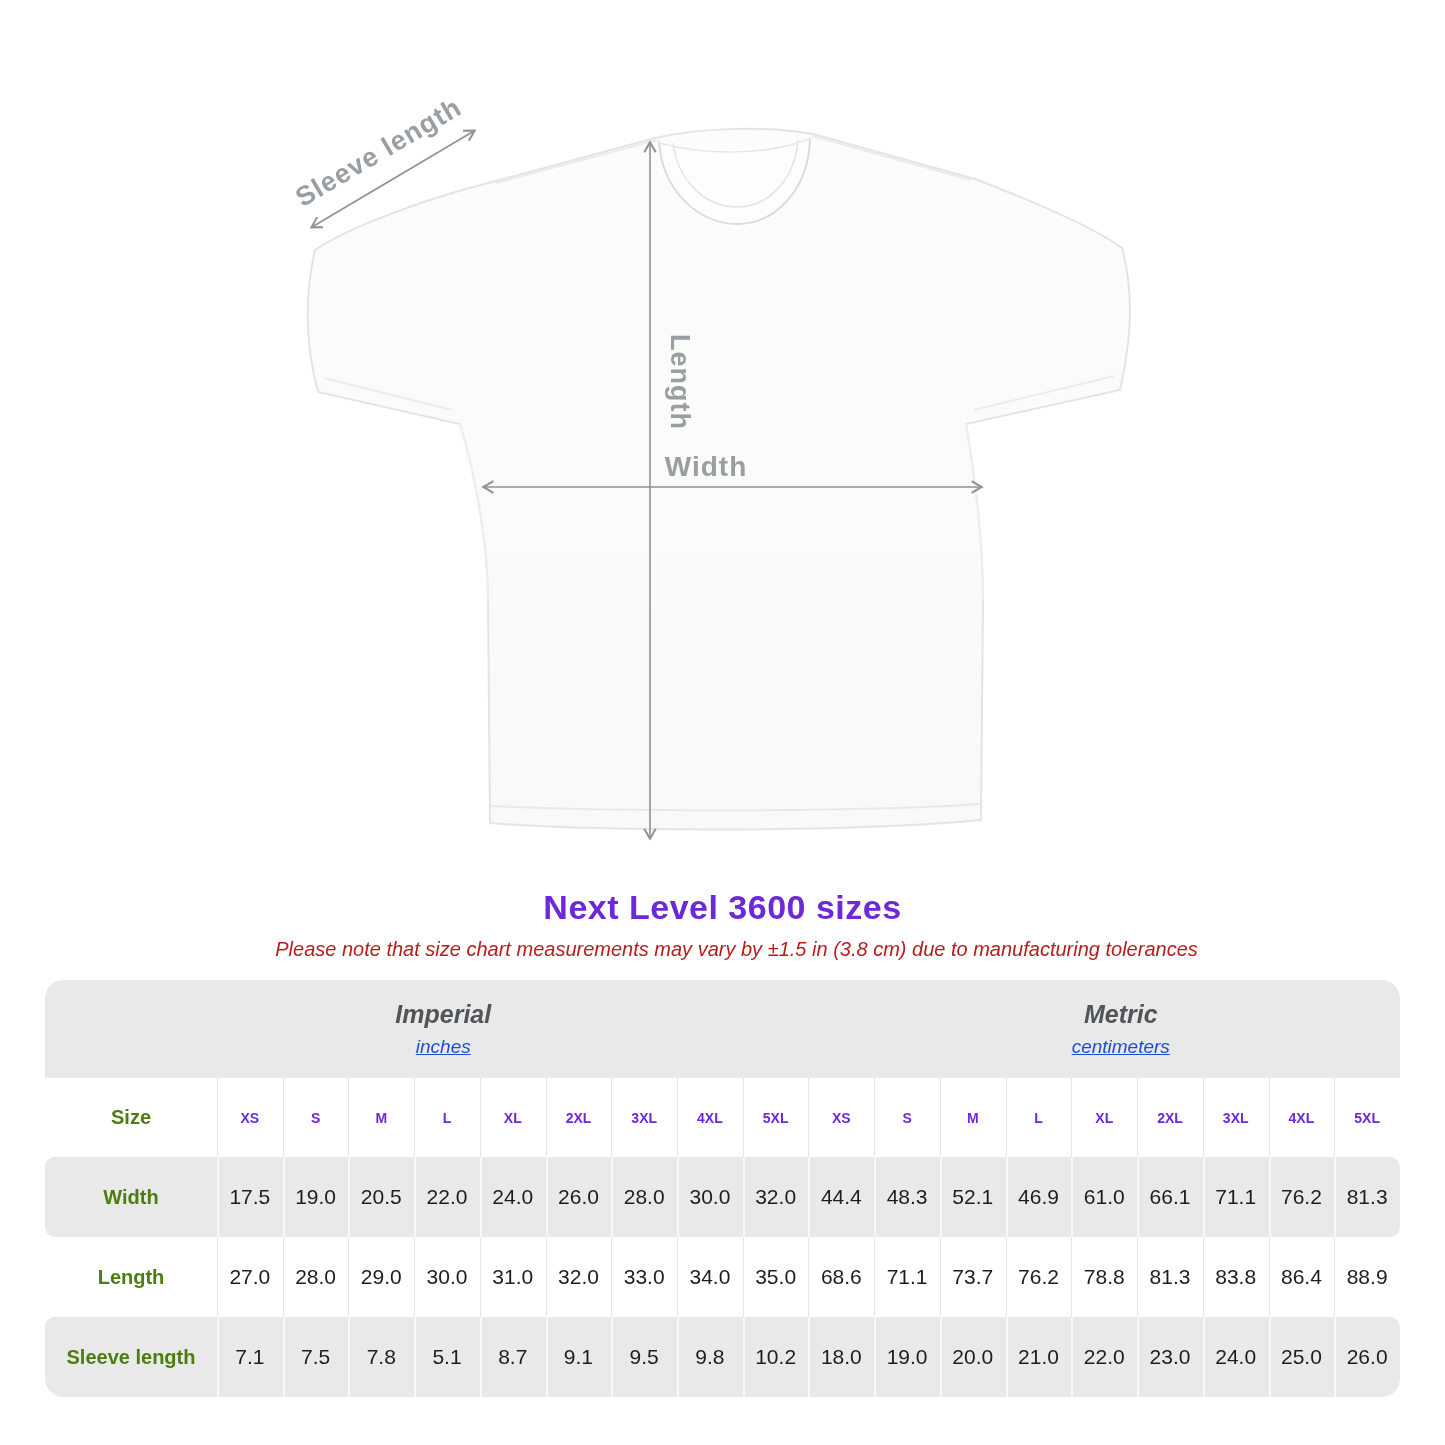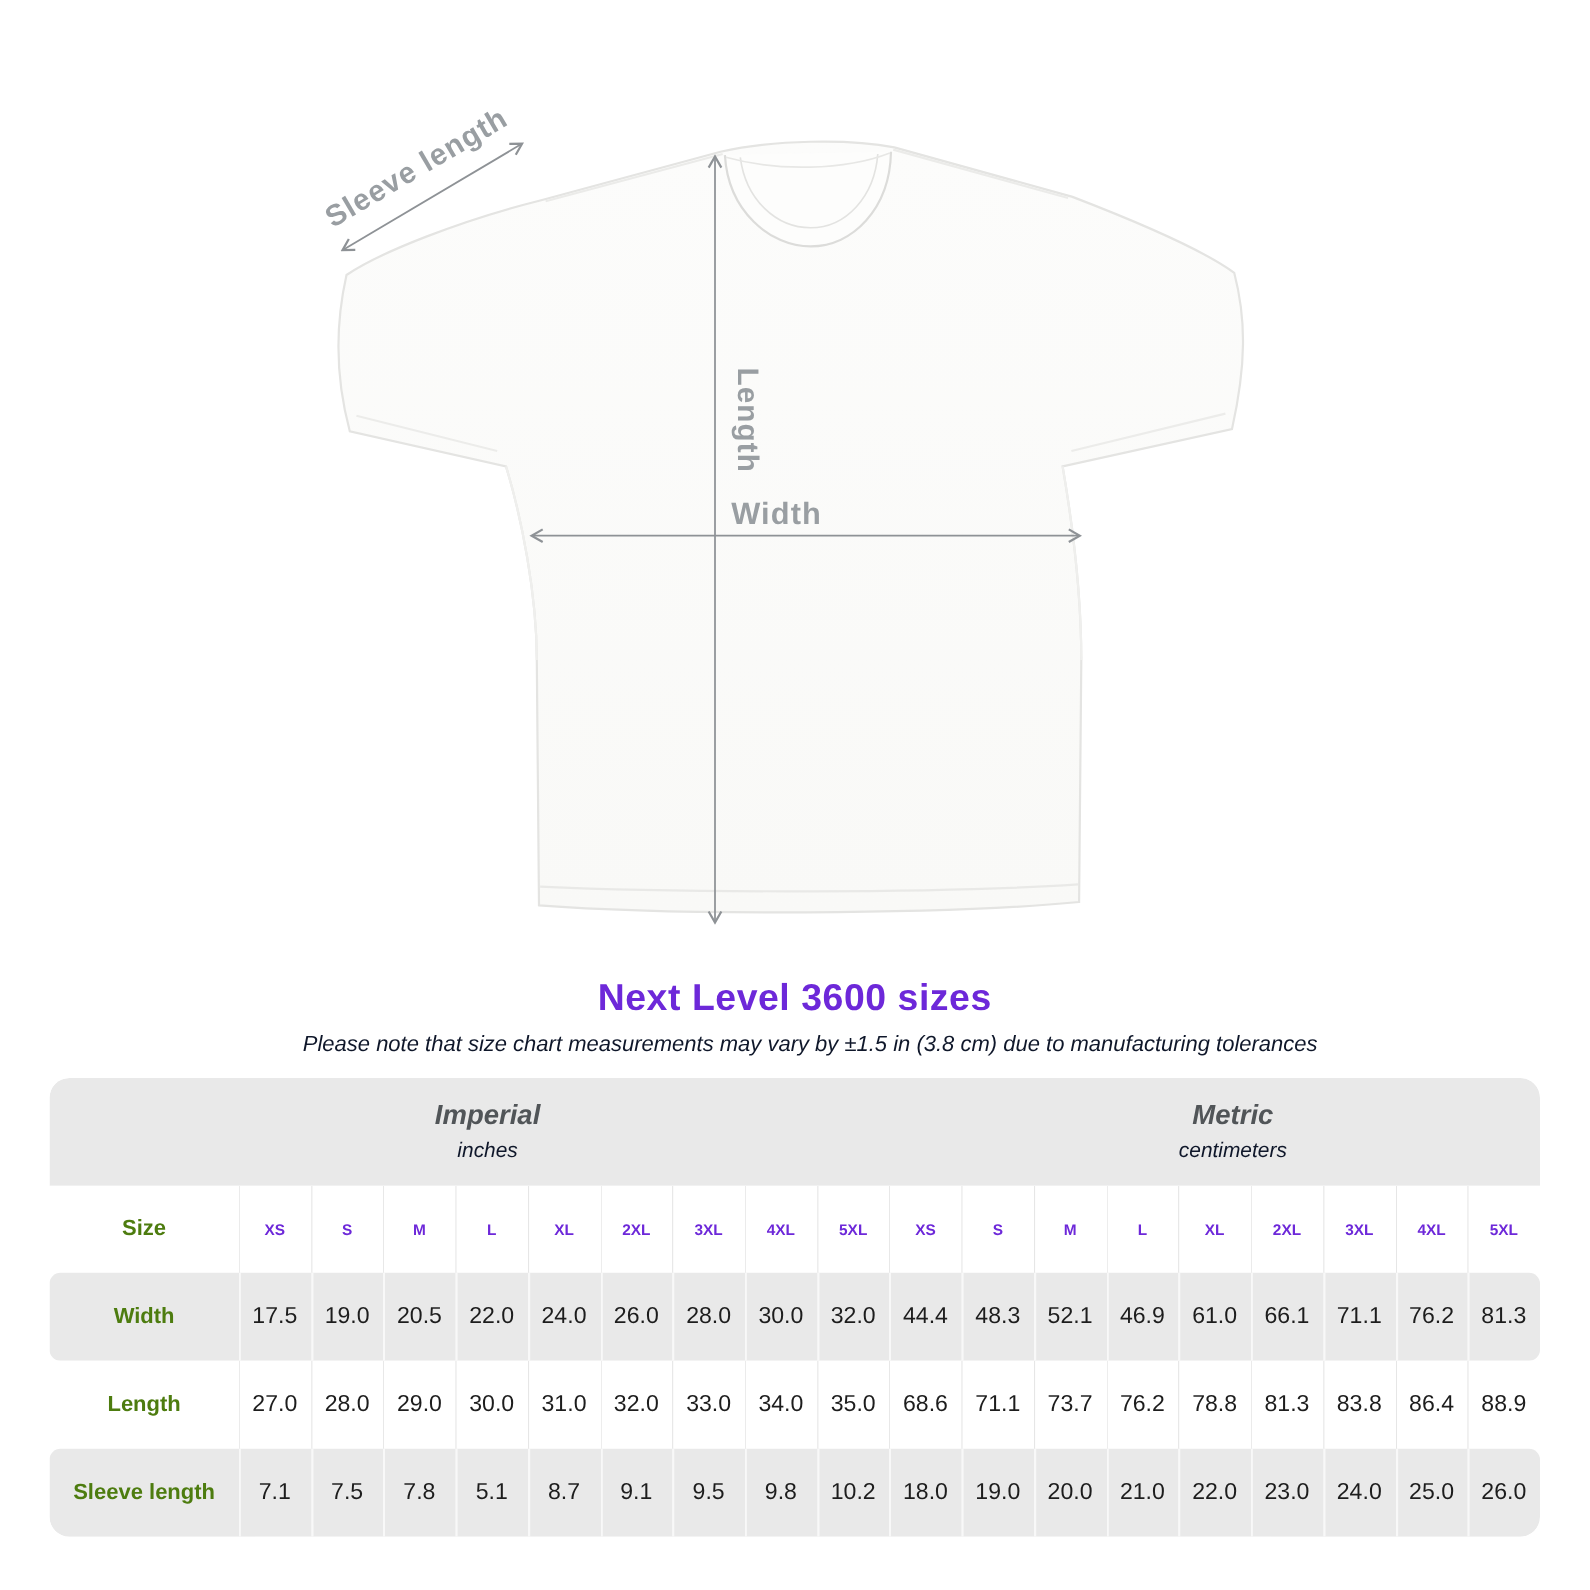--- a/index.html
+++ b/index.html
@@ -9,36 +9,36 @@
     font-family:"Liberation Sans","DejaVu Sans",sans-serif; overflow:hidden;
   }
 
   
   .tee-svg { position:absolute; left:260px; top:90px; width:920px; height:785px; }
   .diag-label { font-family:"Liberation Sans","DejaVu Sans",sans-serif; font-weight:bold; fill:#999ea2; letter-spacing:1px; }
 
   
   .title-wrap { position:absolute; left:0; top:888px; width:1445px; text-align:center; }
   .page-title { font-size:34px; font-weight:bold; color:#6d28d9; letter-spacing:.5px; }
-  .tolerance-note { margin-top:11px; font-size:20px; font-style:italic; color:#0f172a;padding-left:28px; }
+  .tolerance-note { margin-top:11px; font-size:20px; font-style:italic; color:#b91c1c;padding-left:28px; }
 
   
   .size-table {
     position:absolute; left:45px; top:980px; width:1355px;
     border-radius:18px; overflow:hidden;
   }
   .band {
     display:grid; grid-template-columns:172px repeat(18,1fr);
     height:98px; background:#e9e9e9; border-radius:18px 18px 0 0;
   }
   .sec { display:flex; flex-direction:column; align-items:center; justify-content:center;margin-left:33px; }
   .sec-imp { grid-column:1 / span 10; }
   .sec-met { grid-column:11 / span 9; }
   .sec-name { font-size:25px; font-weight:bold; font-style:italic; color:#515558; }
-  .sec-unit { margin-top:7px; font-size:19px; font-style:italic; color:#0f172a; }
+  .sec-unit { margin-top:7px; font-size:19px; font-style:italic; color:#1d4ed8;text-decoration:underline; }
 
   .row { display:grid; grid-template-columns:172px repeat(18,1fr); }
   .row-size { height:79px; background:#ffffff; }
   .row-data { height:80px; }
   .row-data.white { background:#ffffff; }
   .row-data.gray  { background:#e9e9e9; border-radius:10px; }
   .row-data.gray:last-child { border-radius:10px 10px 18px 18px; }
 
   .cell { display:flex; align-items:center; justify-content:center; }
   .cell.label { font-size:20px; font-weight:bold; color:#4d7c0f; }

